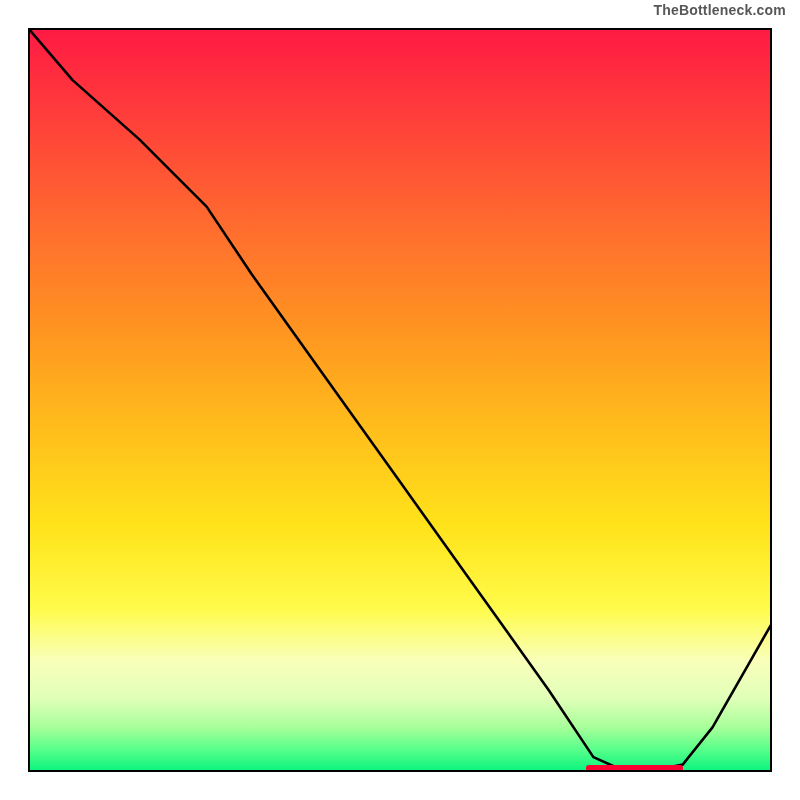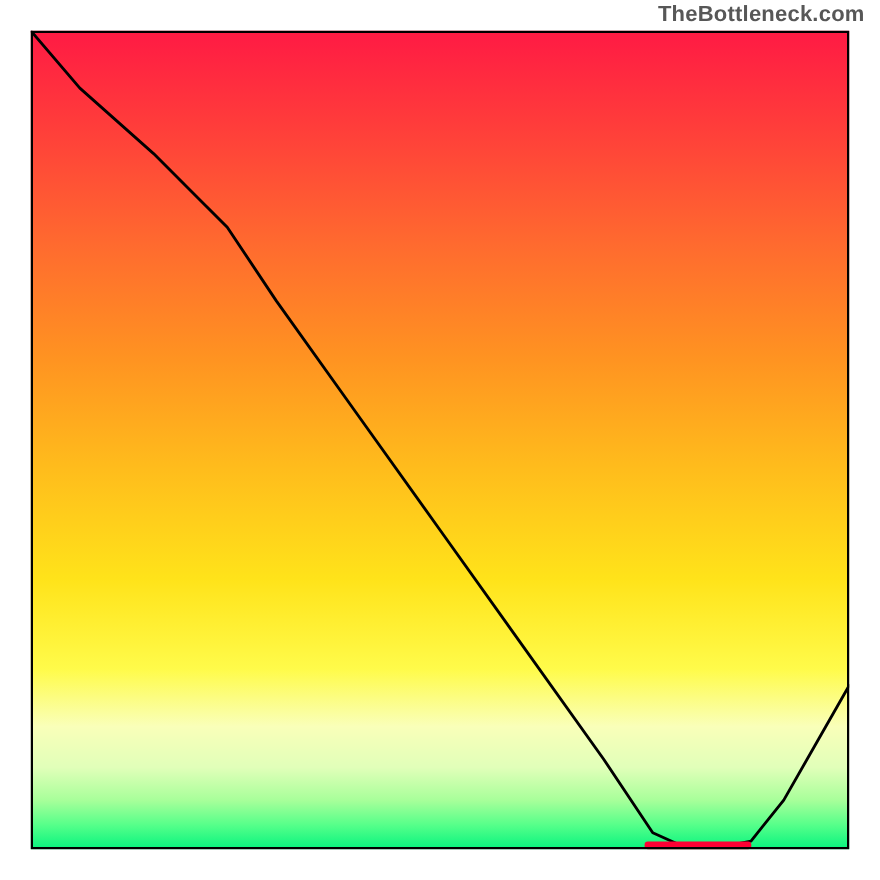--- a/index.html
+++ b/index.html
@@ -8,21 +8,21 @@
     height: 800px;
     background: #ffffff;
     font-family: Arial, Helvetica, sans-serif;
     position: relative;
     overflow: hidden;
   }
   .attribution {
     position: absolute;
     top: 2px;
     right: 14px;
-    font-size: 20px;
+    font-size: 14px;
     font-weight: bold;
     color: #575757;
     letter-spacing: 0.2px;
   }
   .plot-area {
     position: absolute;
     left: 28px;
     top: 28px;
     width: 744px;
     height: 744px;

